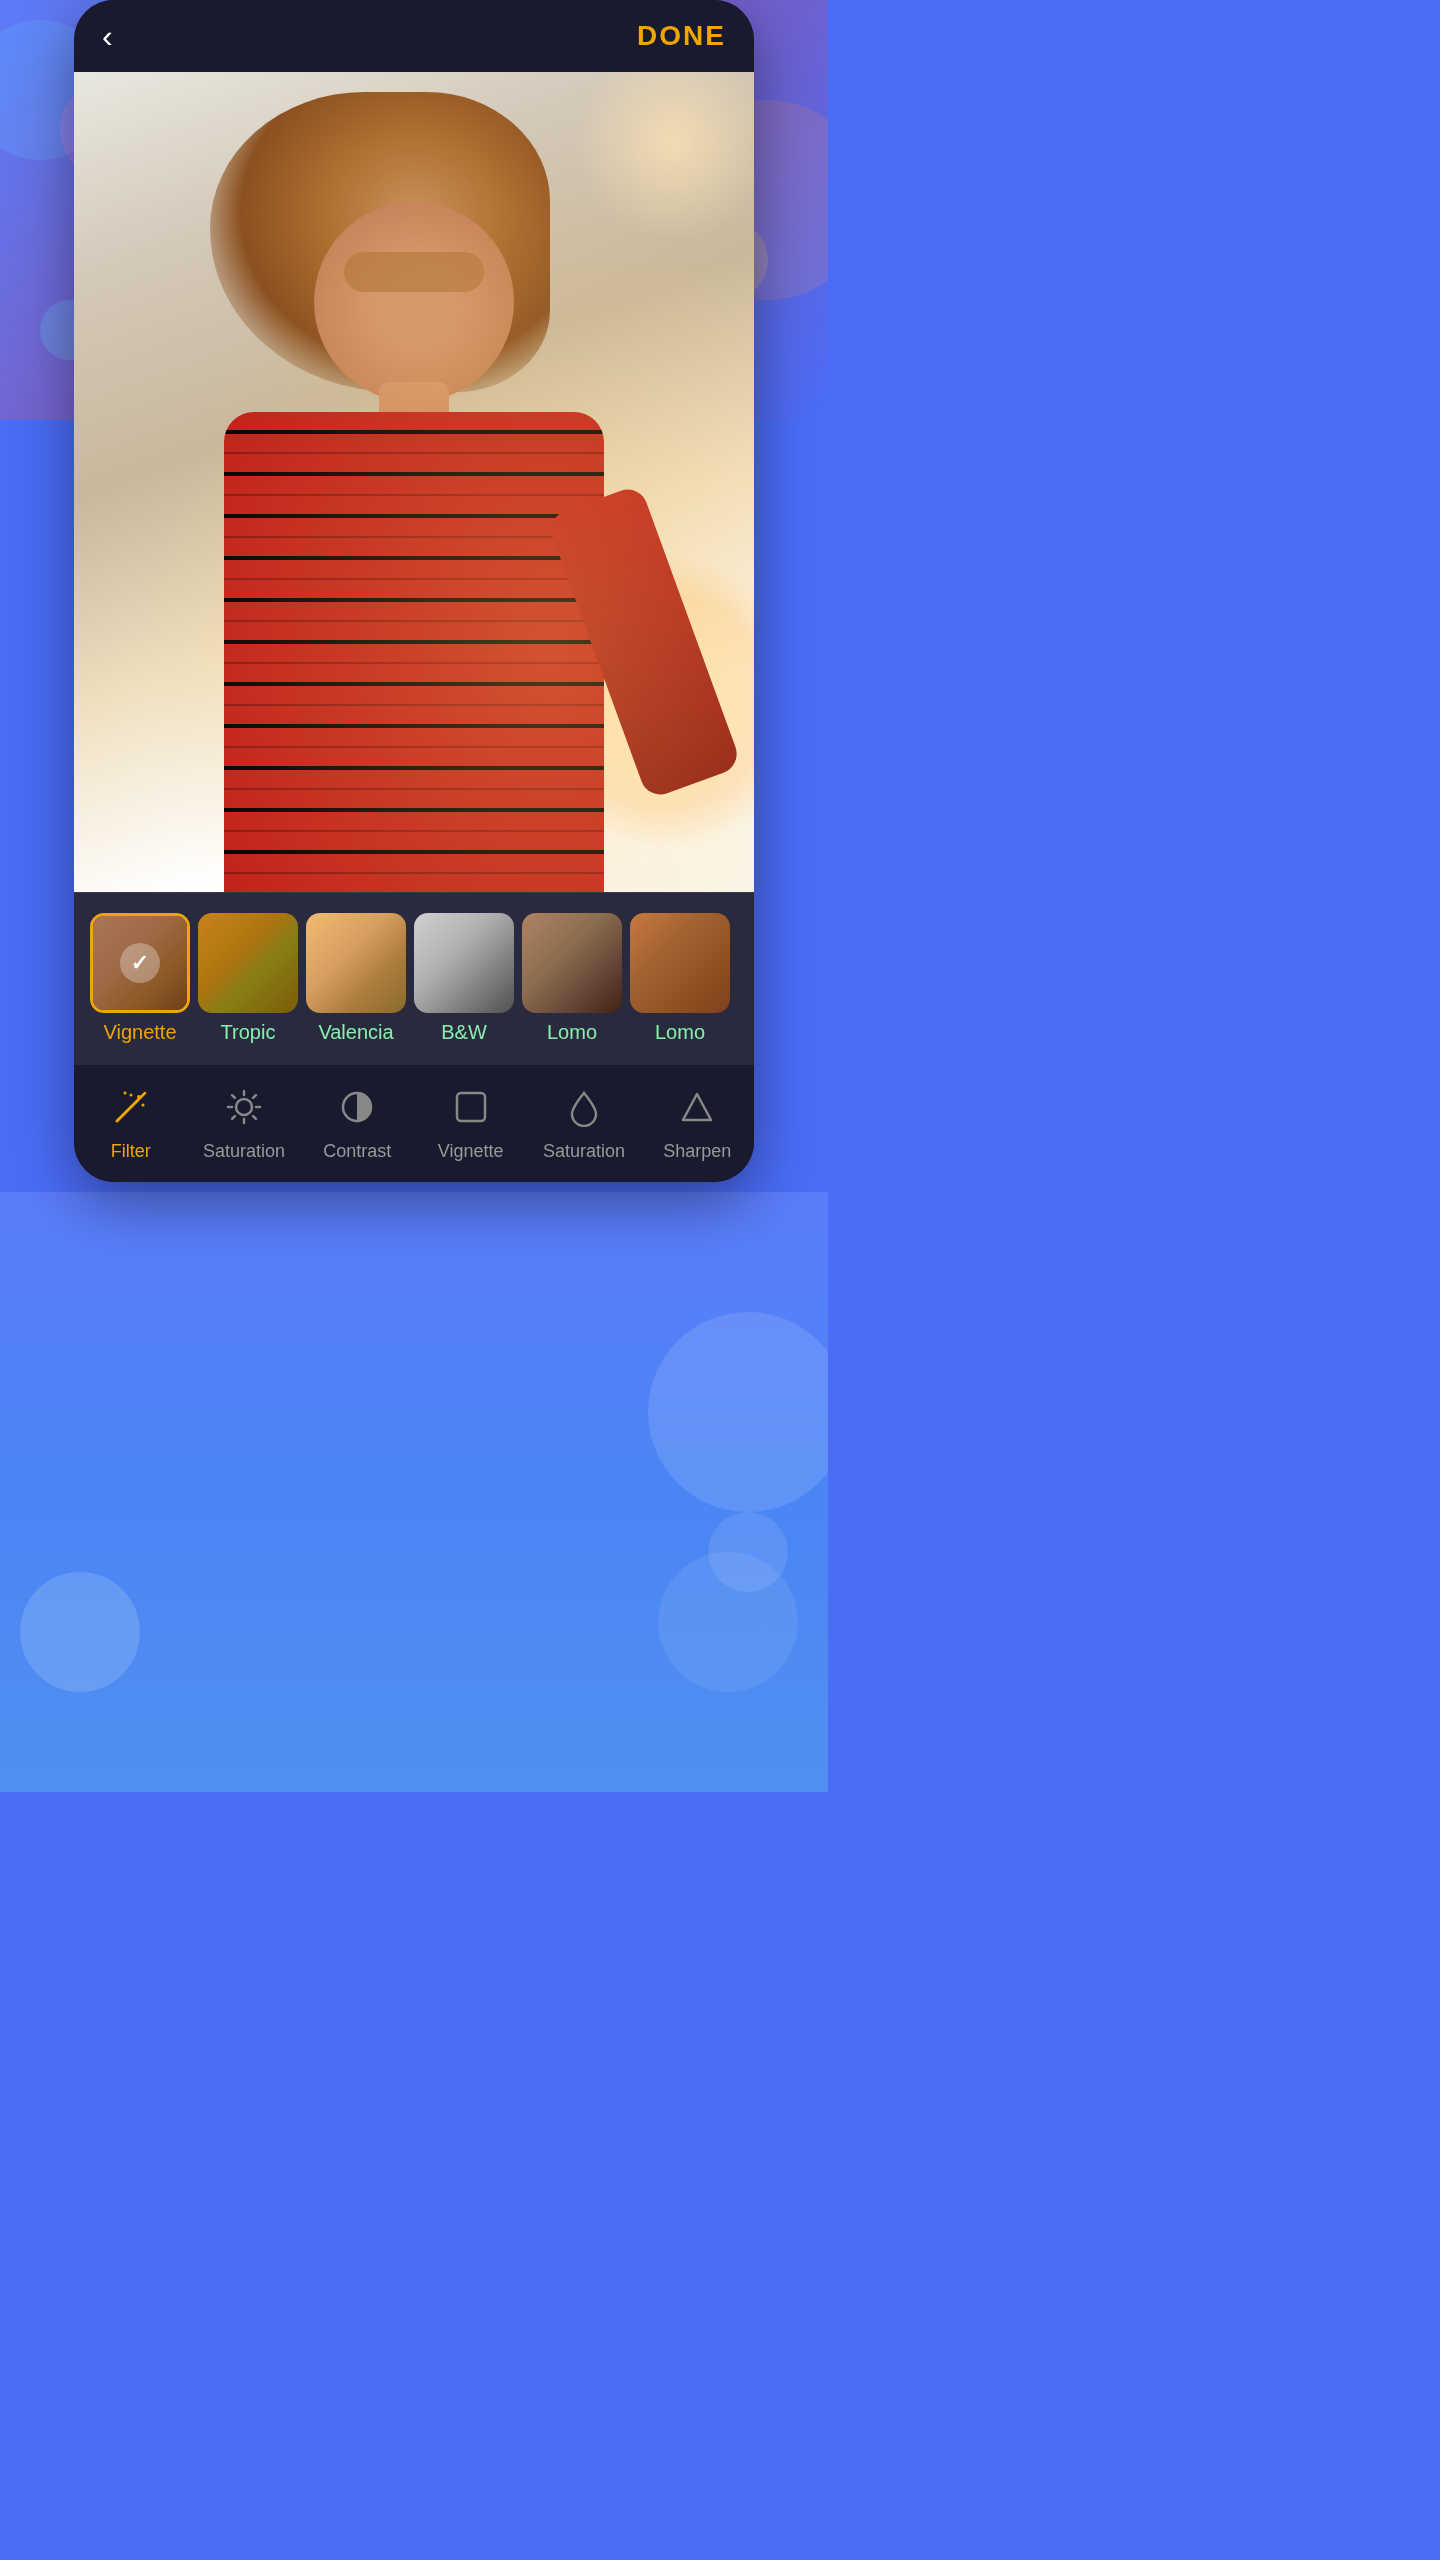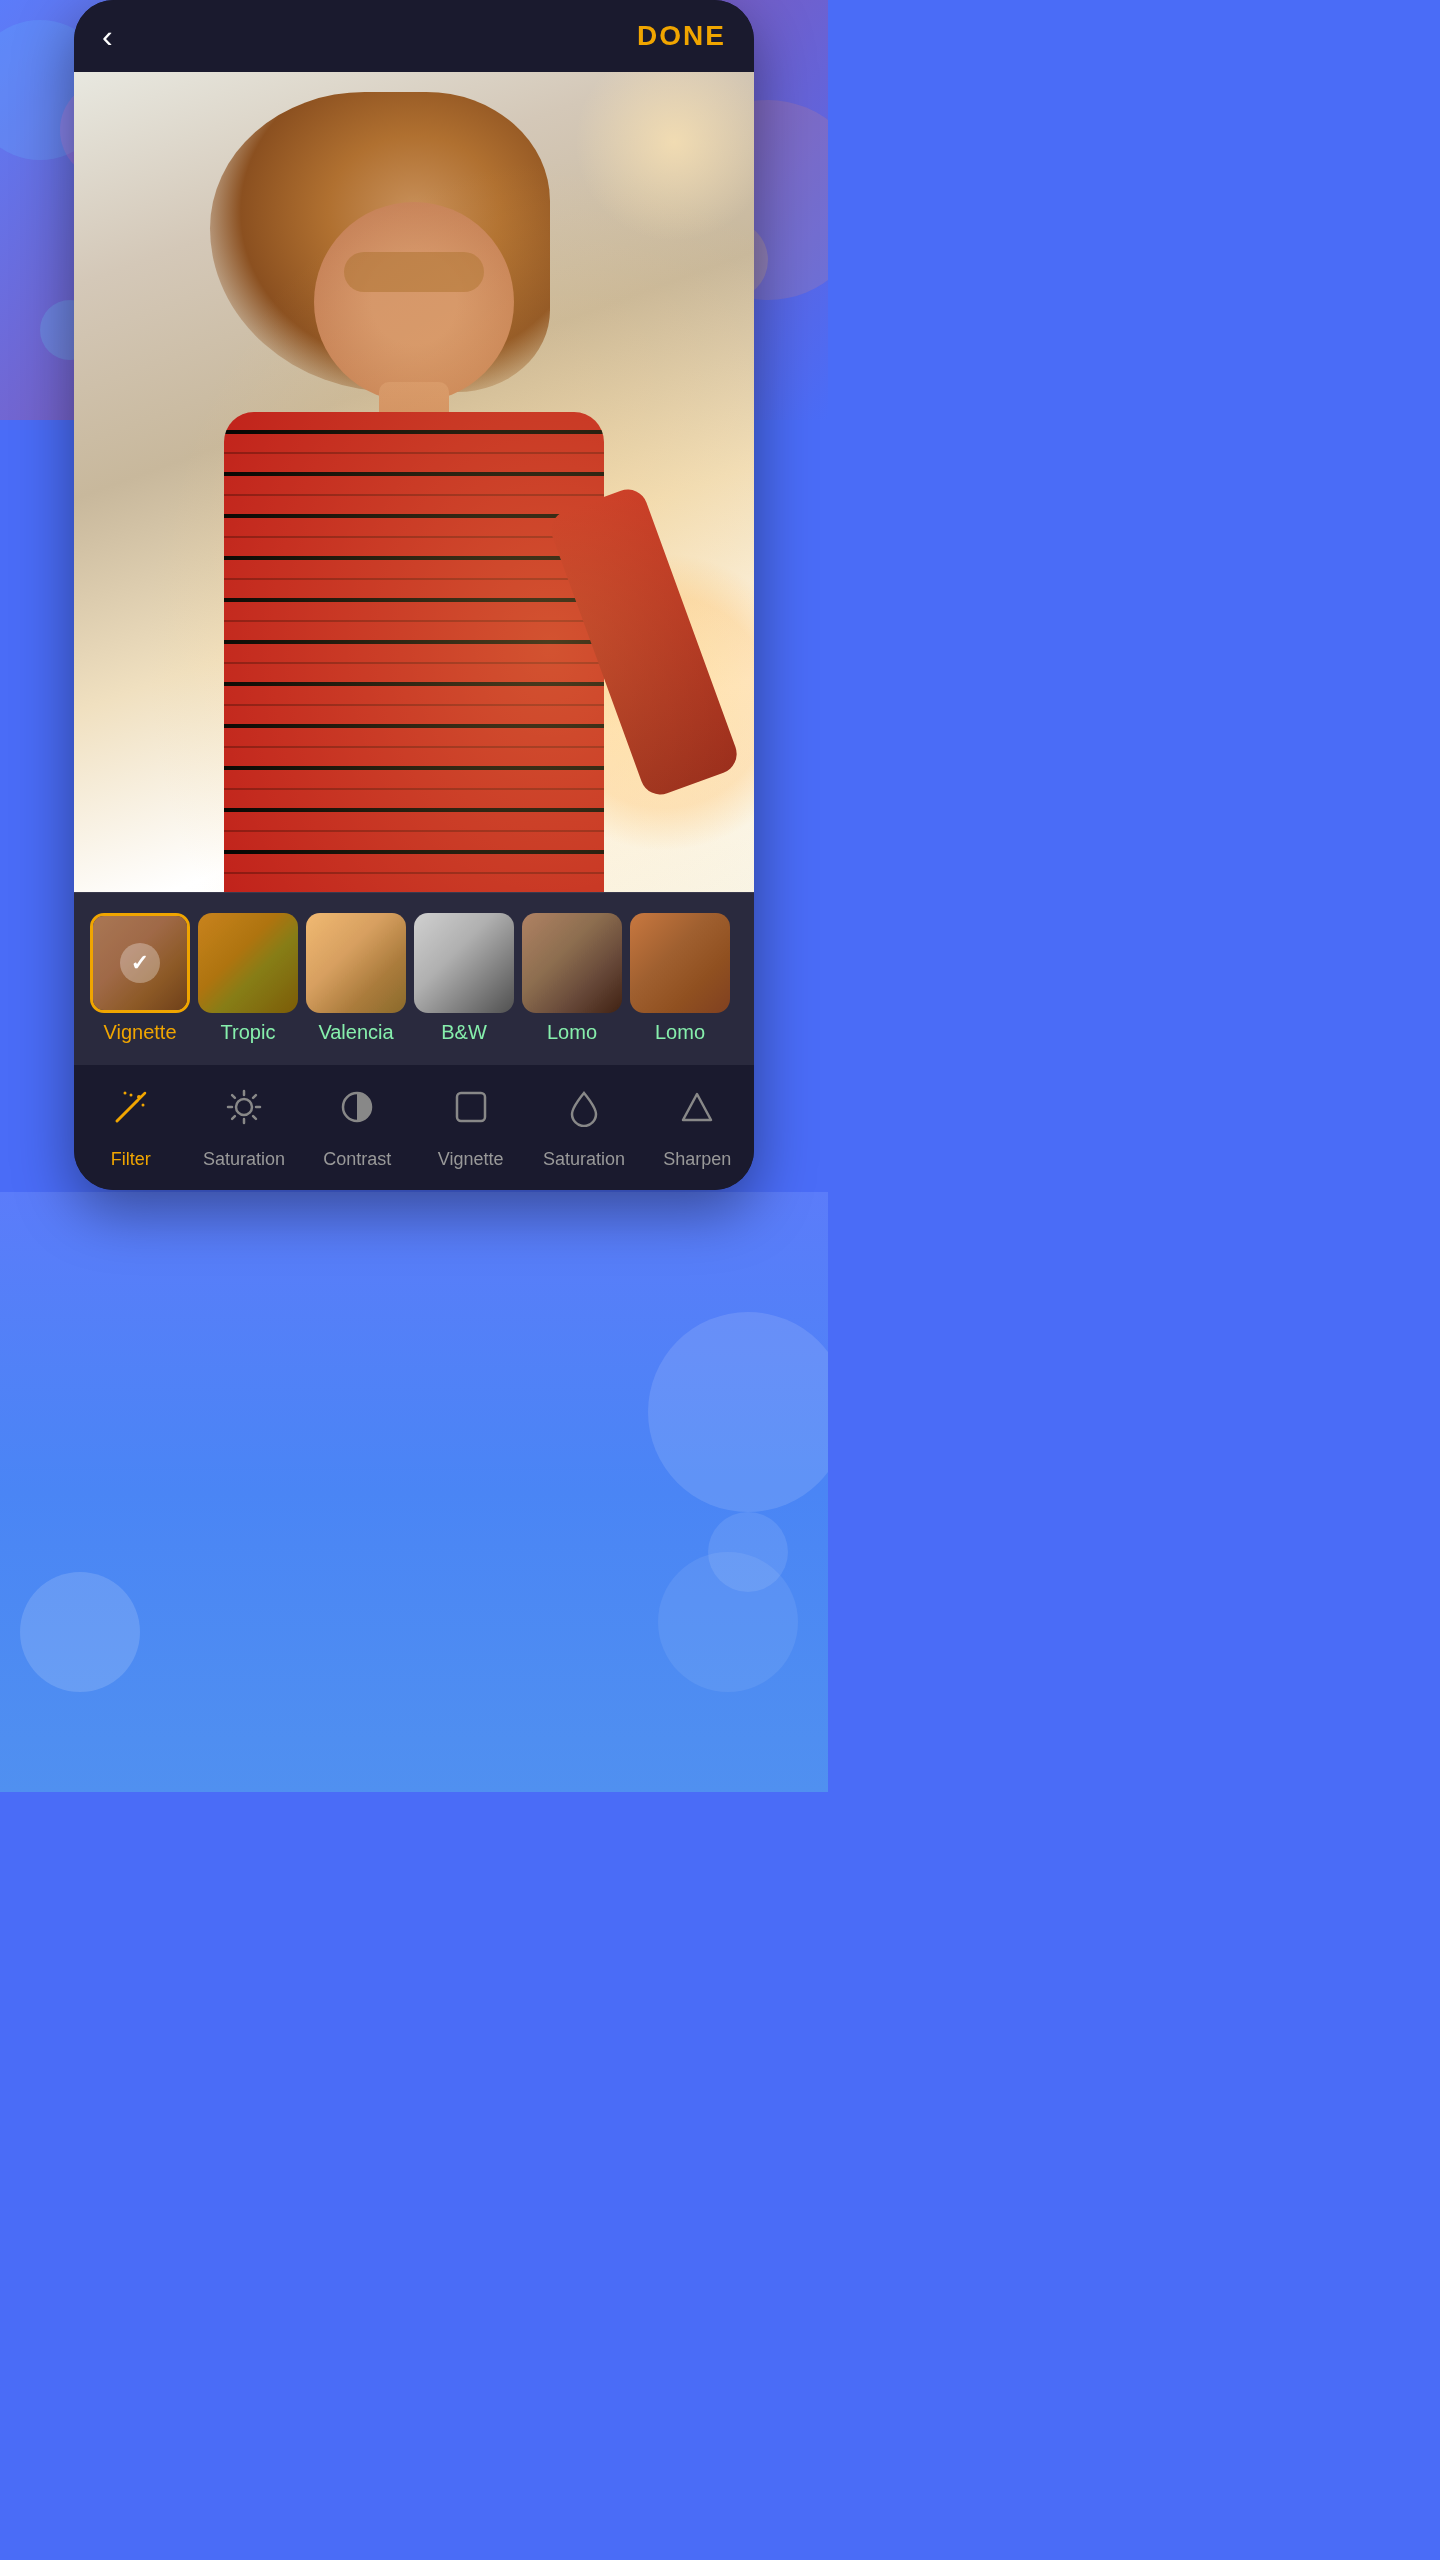--- a/index.html
+++ b/index.html
@@ -342,21 +342,21 @@
       display: flex;
       align-items: center;
       padding: 16px 0 20px;
       border-top: 1px solid #2a2a3e;
     }
 
     .tool-item {
       display: flex;
       flex-direction: column;
       align-items: center;
-      gap: 16px;
+      gap: 8px;
       flex: 1;
       cursor: pointer;
     }
 
     .tool-icon {
       width: 52px;
       height: 52px;
       display: flex;
       align-items: center;
       justify-content: center;

